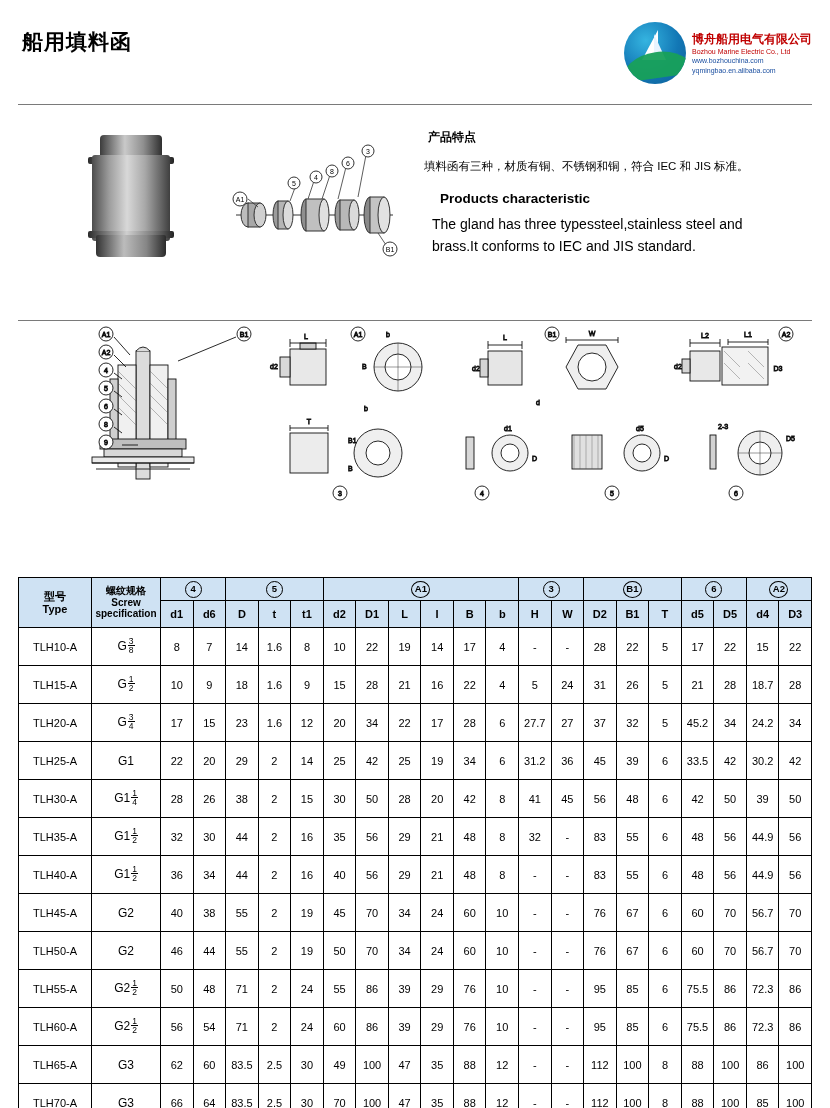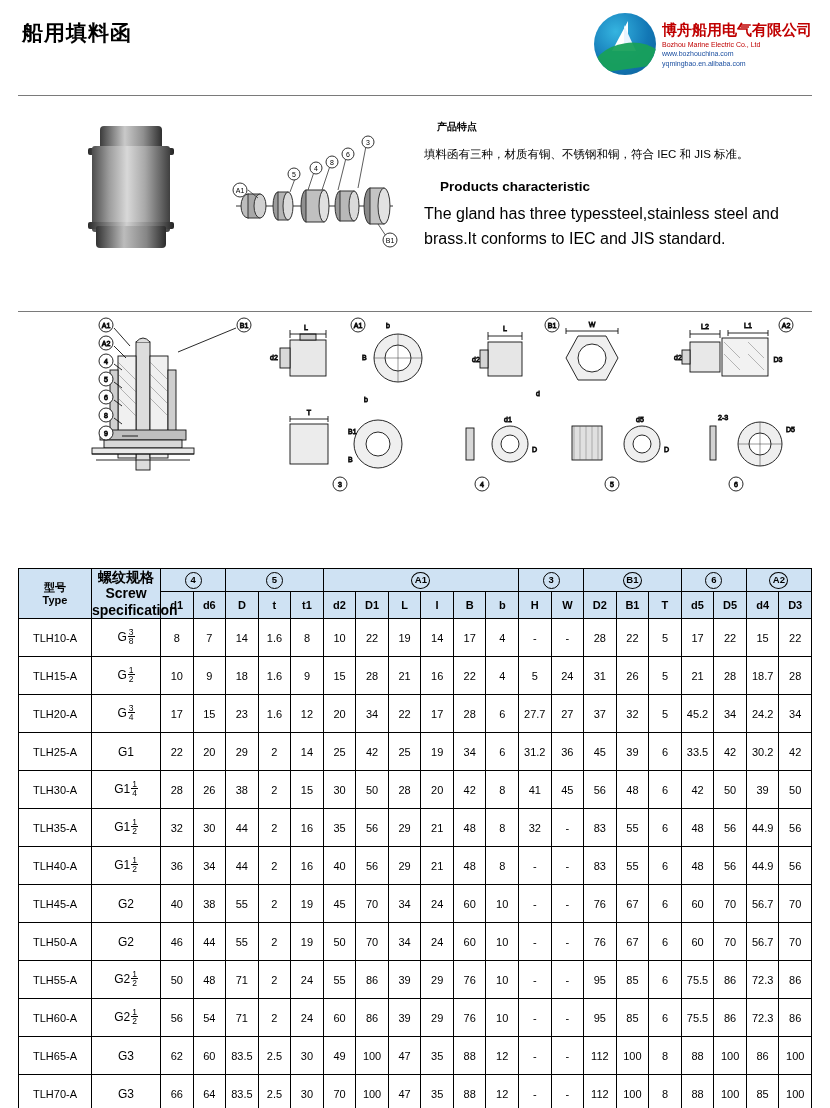--- a/index.html
+++ b/index.html
@@ -13,21 +13,21 @@
     font-family: "Liberation Sans", sans-serif;
     color: #000;
     position: relative;
     overflow: hidden;
   }
   .page {
     position: relative;
     width: 830px;
     height: 1108px;
     box-sizing: border-box;
-    padding: 3px 18px;
+    padding: 12px 18px;
   }
 
   
   .header {
     position: relative;
     height: 92px;
     padding-top: 16px;
     box-sizing: border-box;
   }
   .title-cn {
@@ -85,21 +85,21 @@
     top: 12px;
     width: 0;
     height: 0;
     border-right: 12px solid transparent;
     border-bottom: 26px solid #e8f4ff;
   }
   .logo-text {
     line-height: 1.35;
   }
   .logo-text .l1 {
-    font-size: 15px;
+    font-size: 12px;
     color: #c00000;
     font-weight: bold;
   }
   .logo-text .l2 {
     font-size: 7px;
     color: #c00000;
   }
   .logo-text .l3, .logo-text .l4 {
     font-size: 7px;
     color: #1b4fa0;
@@ -121,38 +121,38 @@
   .photo-col {
     width: 400px;
     position: relative;
   }
   .char-col {
     flex: 1;
     padding-left: 6px;
     padding-top: 10px;
   }
   .char-title-cn {
-    font-size: 10px;
+    font-size: 12px;
     font-weight: bold;
-    margin: 0 0 10px 13px;
+    margin: 0 0 10px 4px;
   }
   .char-body-cn {
     font-size: 11.5px;
     margin: 12px 0 16px 0;
     line-height: 1.5;
   }
   .char-title-en {
     font-size: 13.5px;
     font-weight: bold;
     margin: 0 0 8px 16px;
   }
   .char-body-en {
-    font-size: 16px;
+    font-size: 14px;
     line-height: 1.55;
-    margin: 0;
+    margin: 8px;
     max-width: 360px;
   }
 
   
   .gland-photo {
     position: absolute;
     left: 68px;
     top: 8px;
     width: 92px;
     height: 140px;
@@ -537,21 +537,21 @@
   <table class="spec">
     <thead>
       <tr class="grp">
         <th rowspan="2" style="width:72px">
           <div class="hdr-2line">
             <span>型号</span><br>
             <span>Type</span>
           </div>
         </th>
         <th rowspan="2" style="width:68px">
-          <div class="hdr-2line" style="font-size:14px">
+          <div class="hdr-2line" style="font-size:10px">
             <span>螺纹规格</span><br>
             <span>Screw</span><br>
             <span>specification</span>
           </div>
         </th>
         <th colspan="2"><span class="circnum">4</span></th>
         <th colspan="3"><span class="circnum">5</span></th>
         <th colspan="6"><span class="circnum" style="width:17px">A1</span></th>
         <th colspan="2"><span class="circnum">3</span></th>
         <th colspan="3"><span class="circnum" style="width:17px">B1</span></th>

